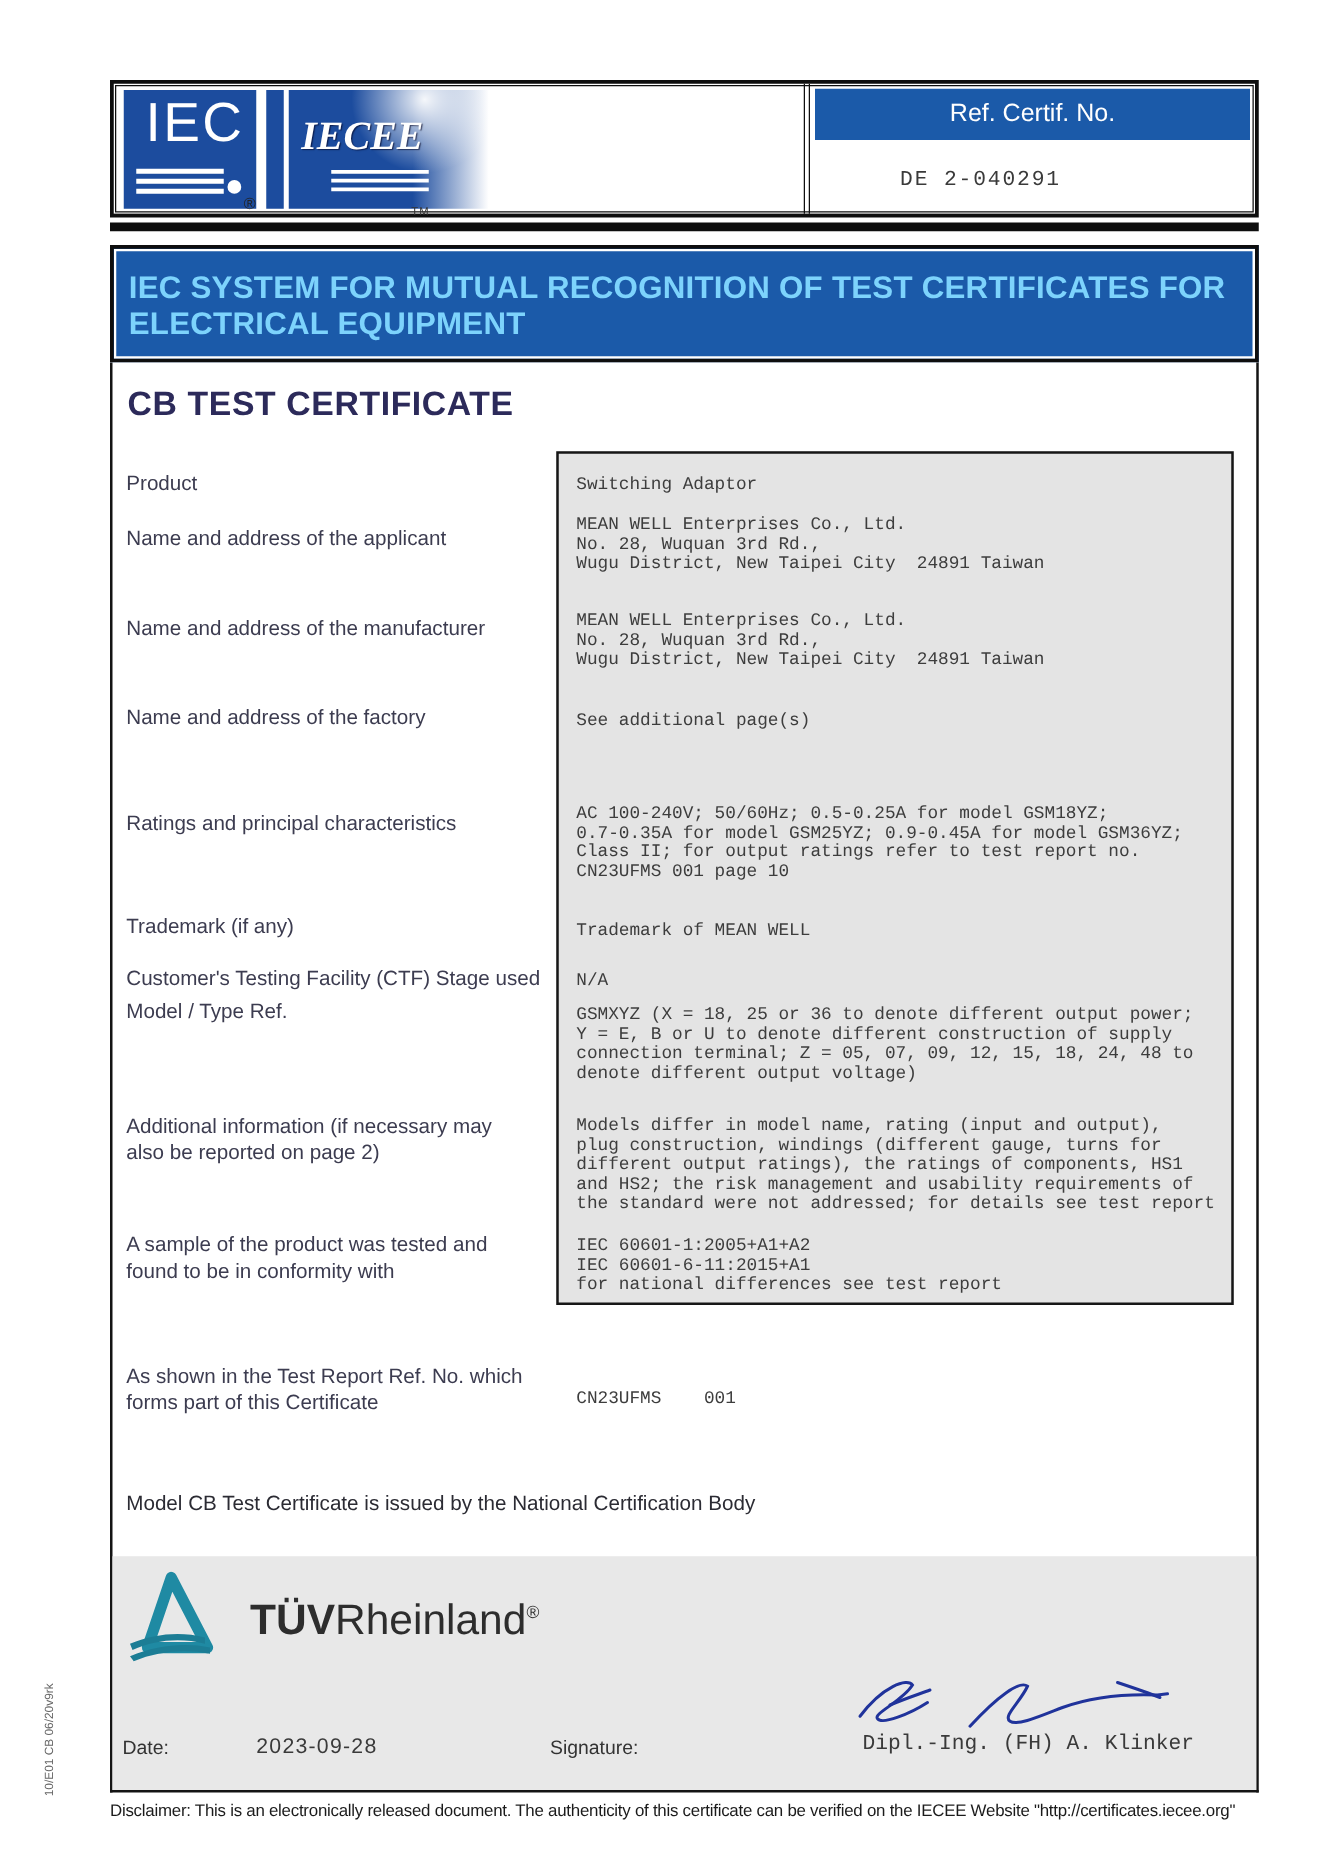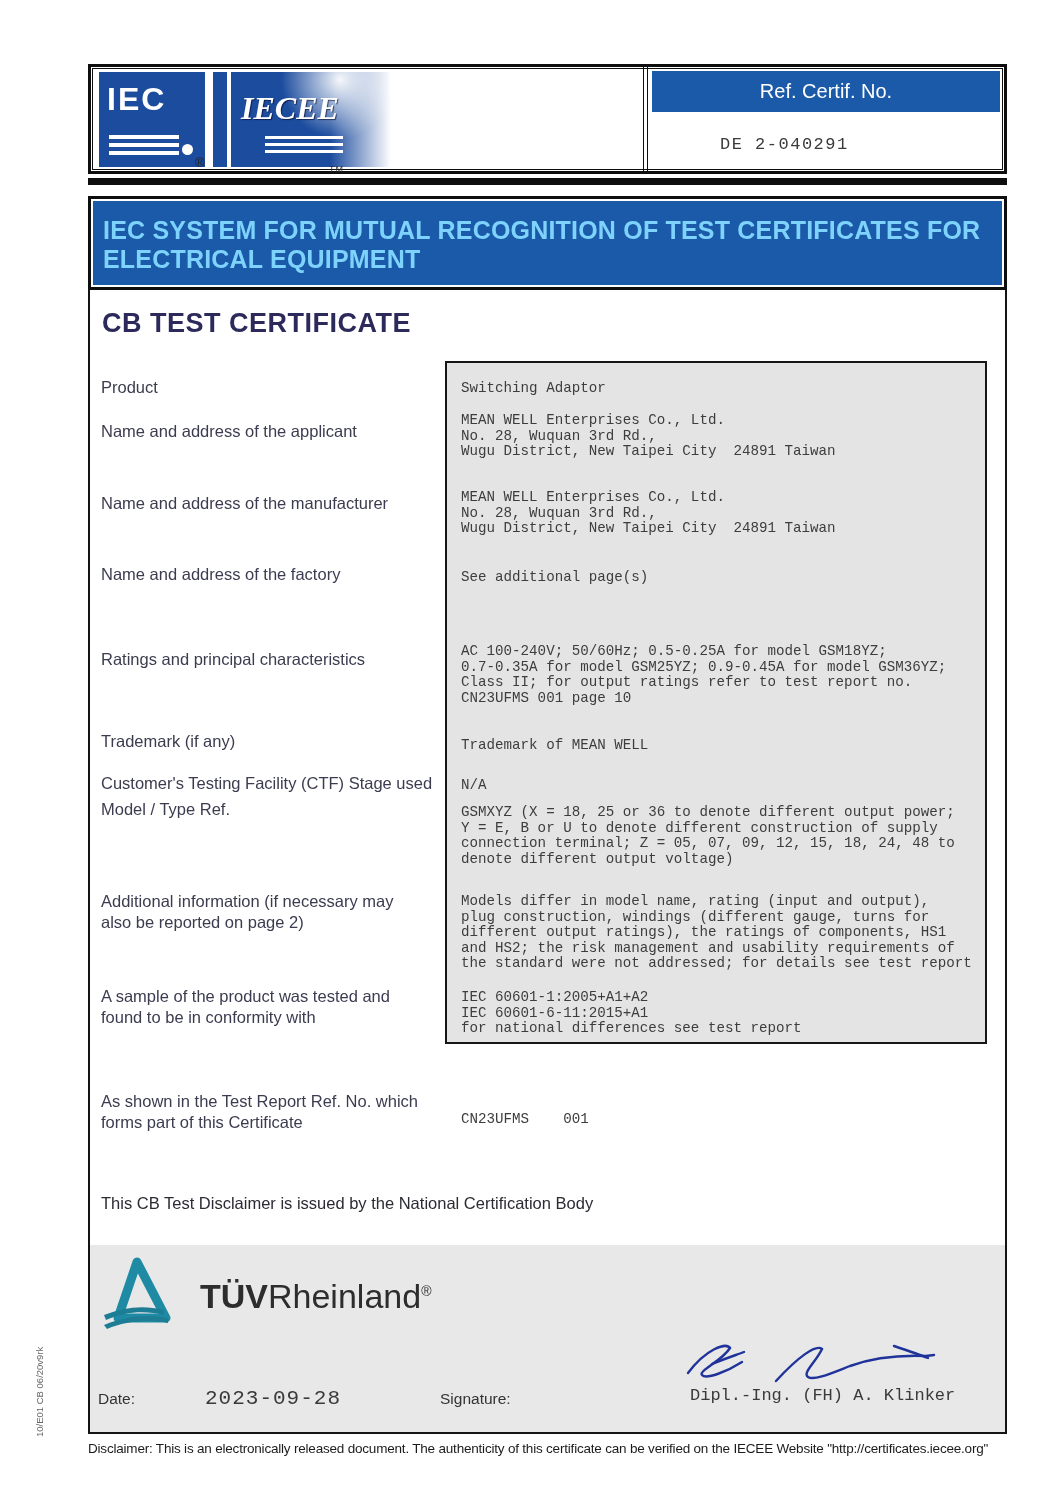--- a/index.html
+++ b/index.html
@@ -3,21 +3,21 @@
 <meta charset="utf-8">
 <style>
   html,body{margin:0;padding:0;background:#fff;}
   .page{position:relative;width:1058px;height:1497px;background:#fff;font-family:"Liberation Sans",sans-serif;overflow:hidden;}
 
   
   .header-box{position:absolute;left:88px;top:64px;width:919px;height:110px;background:#fff;
     border:3px solid #0e0e0e;box-shadow:inset 0 0 0 1px #fff,inset 0 0 0 2px #0e0e0e;box-sizing:border-box;}
   .header-left{position:absolute;left:0;top:0;bottom:0;width:552px;}
   .iec-logo{position:absolute;left:8px;top:5px;width:106px;height:95px;background:#1c4c9e;color:#fff;}
-  .iec-text{font-weight:bold;font-size:32px;letter-spacing:2px;margin:4px 0 0 8px;line-height:46px;}
+  .iec-text{font-weight:normal;font-size:44px;letter-spacing:2px;margin:4px 0 0 8px;line-height:46px;text-align:center;}
   .iec-lines{position:absolute;left:10px;bottom:12px;width:86px;}
   .iec-lines i{display:block;height:4px;background:#fff;margin-top:4px;width:70px;}
   .iec-lines .dot{position:absolute;right:2px;bottom:0px;width:11px;height:11px;border-radius:50%;background:#fff;}
   .iec-r{position:absolute;left:104px;top:88px;font-size:13px;color:#222;}
   .iec-stripe{position:absolute;left:122px;top:5px;width:14px;height:95px;background:#1c4c9e;}
   .iecee-logo{position:absolute;left:140px;top:5px;width:160px;height:95px;
     background:linear-gradient(90deg,#1c4c9e 0%,#1c4c9e 62%,rgba(28,76,158,0) 100%);}
   .iecee-glow{position:absolute;inset:0;background:radial-gradient(circle at 68% 8%,rgba(255,255,255,.95),rgba(255,255,255,0) 42%);}
   .iecee-text{position:relative;font-family:"Liberation Serif",serif;font-style:italic;font-weight:bold;
     font-size:32px;color:#fff;margin:18px 0 0 10px;text-shadow:1px 1px 1px rgba(0,0,30,.6);}
@@ -58,22 +58,22 @@
   .tuv-triangle{position:absolute;left:0;top:2px;}
   .tuv-word{position:absolute;left:98px;top:22px;font-size:34px;color:#2d2d2d;white-space:nowrap;}
   .tuv-word b{font-weight:bold;}
   .tuv-word sup{font-size:14px;}
   .ncb-address{position:absolute;left:353px;top:9px;font-family:"Liberation Mono",monospace;
     font-size:14.2px;line-height:15.6px;color:#3d3d3d;white-space:pre-wrap;}
   .signature-svg{position:absolute;left:588px;top:92px;}
   .signatory{position:absolute;left:600px;top:141px;font-family:"Liberation Mono",monospace;
     font-size:17px;color:#3a3a3a;white-space:pre;}
   .date-label{position:absolute;left:8px;top:145px;font-size:15.5px;color:#333;}
-  .date-value{position:absolute;left:115px;top:142px;font-family:Liberation Mono, monospace;
-    font-size:21px;color:#3a3a3a;letter-spacing:1px;}
+  .date-value{position:absolute;left:115px;top:142px;font-family:Liberation Sans, sans-serif;
+    font-size:17px;color:#3a3a3a;letter-spacing:1px;}
   .sig-label{position:absolute;left:350px;top:145px;font-size:15.5px;color:#333;}
 
   
   .disclaimer{position:absolute;left:88px;top:1441px;width:940px;font-size:13.5px;
     letter-spacing:-.2px;color:#1b1b1b;}
   .side-code{position:absolute;left:34px;top:1437px;transform:rotate(-90deg);transform-origin:0 0;
     font-size:9.5px;color:#666;white-space:nowrap;}
 </style>
 </head>
 <body>
@@ -158,21 +158,21 @@
 plug construction, windings (different gauge, turns for
 different output ratings), the ratings of components, HS1
 and HS2; the risk management and usability requirements of
 the standard were not addressed; for details see test report</div>
       <div class="val" style="top:627px">IEC 60601-1:2005+A1+A2
 IEC 60601-6-11:2015+A1
 for national differences see test report</div>
       <div class="val" style="top:749px">CN23UFMS    001</div>
     </div>
 
-    <div class="issued">This CB Test Disclaimer is issued by the National Certification Body</div>
+    <div class="issued">Model CB Test Certificate is issued by the National Certification Body</div>
 
     <div class="ncb-footer">
       <div class="tuv-logo">
         <svg class="tuv-triangle" width="70" height="74" viewBox="0 0 70 74">
           <path d="M35 5 L64 61 L16 61 Z" fill="none" stroke="#1f8aa3" stroke-width="9" stroke-linejoin="round"></path>
           <path d="M2 58 C22 50 42 48 62 53 L62 58 C42 53 22 55 4 63 Z" fill="#1c7d95"></path>
           <path d="M2 68 C24 59 46 57 66 61 L66 66 C46 62 24 64 5 72 Z" fill="#1c7d95"></path>
         </svg>
         <div class="tuv-word"><b>TÜV</b><span>Rheinland</span><sup>®</sup></div>
       </div>

